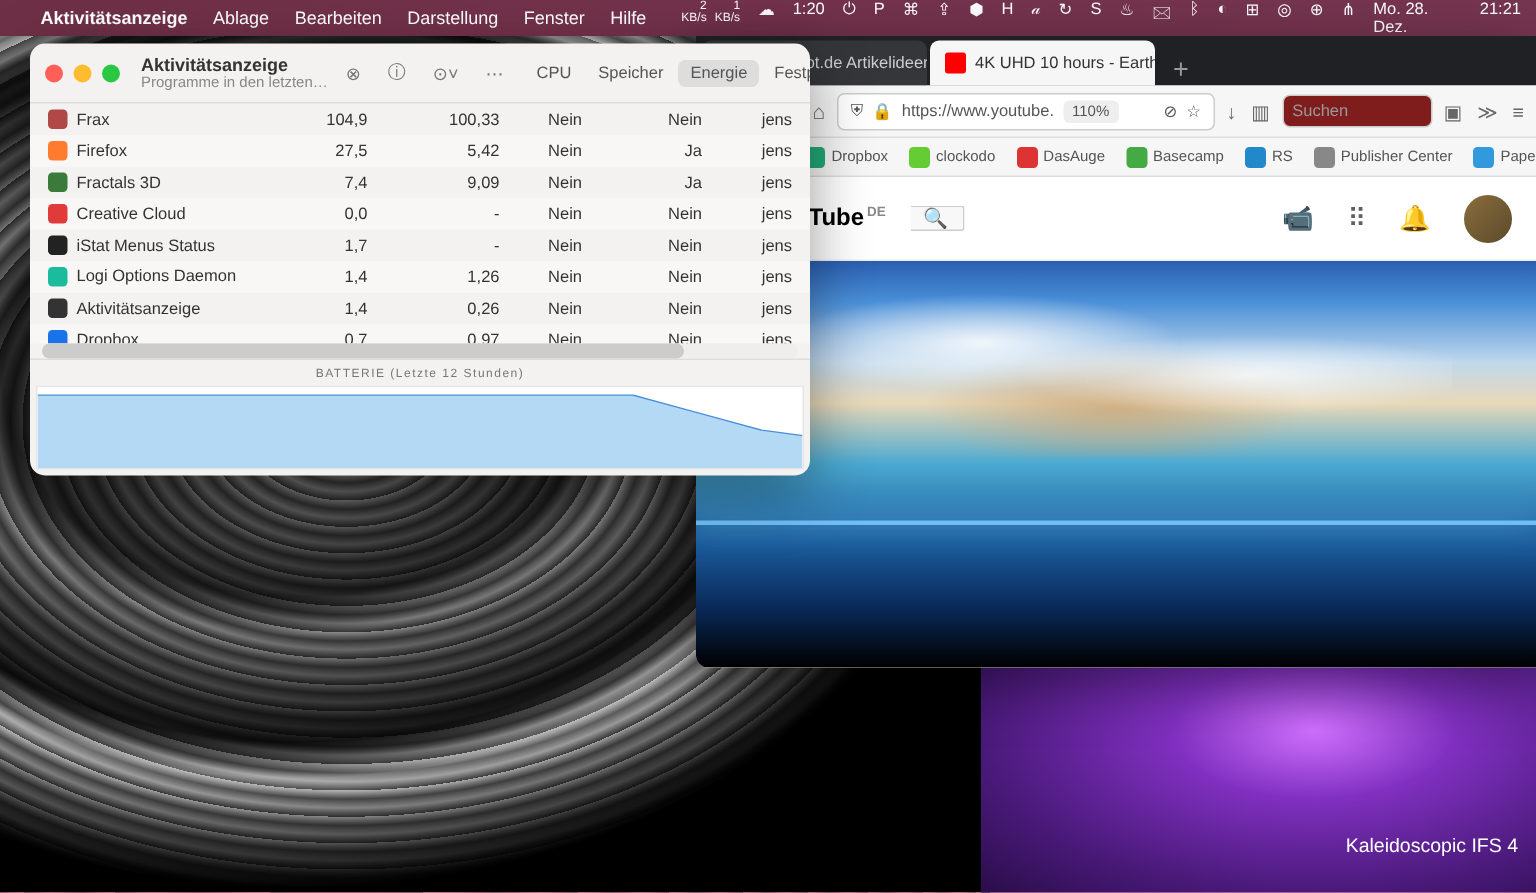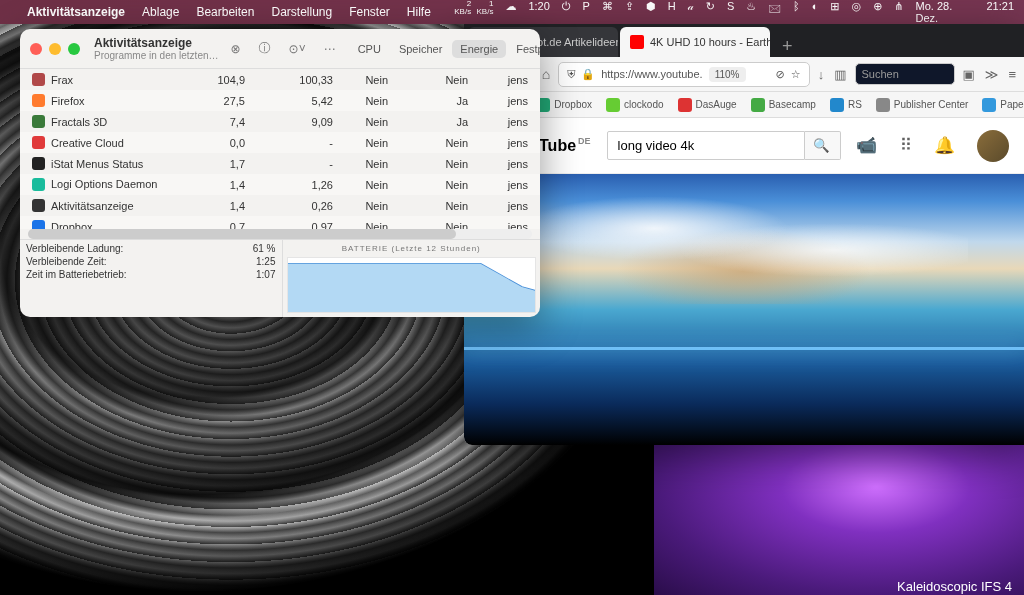--- a/index.html
+++ b/index.html
@@ -14,21 +14,21 @@
 .netstats{font-size:8px;line-height:8px;text-align:right}
 .apple{font-size:14px}
 
 
 .desktop{position:absolute;top:24px;left:0;right:0;bottom:0}
 
 
 .fractal-bg{position:absolute;top:0;left:0;width:660px;height:571px;background:radial-gradient(ellipse at 30% 40%,#888 0%,#222 30%,#666 35%,#111 50%,#999 55%,#000 70%);overflow:hidden}
 .fractal-bg::before{content:"";position:absolute;inset:0;background:repeating-radial-gradient(ellipse at 35% 45%,#ccc 0px,#222 8px,#aaa 16px,#111 24px);opacity:0.6;mix-blend-mode:overlay}
 .kaleido{position:absolute;bottom:0;right:0;width:370px;height:180px;background:radial-gradient(ellipse at 60% 40%,#d070ff 0%,#8030c0 30%,#4a1a7a 70%,#2a0d4a 100%)}
-.kaleido .title{position:absolute;bottom:1px;right:12px;color:#fff;font-size:13px}
+.kaleido .title{position:absolute;bottom:24px;right:12px;color:#fff;font-size:13px}
 
 
 .am-window{position:absolute;top:5px;left:20px;width:520px;background:#f3f2f0;border-radius:10px;box-shadow:0 10px 40px rgba(0,0,0,0.4);overflow:hidden;font-size:11px;color:#333}
 .am-titlebar{display:flex;align-items:center;padding:7px 10px;gap:8px;border-bottom:1px solid #ddd}
 .traffic{display:flex;gap:7px}
 .tl{width:12px;height:12px;border-radius:50%}
 .tl.r{background:#ff5f57}.tl.y{background:#febc2e}.tl.g{background:#28c840}
 .am-titlebar .titles{flex:0 0 auto;margin-left:6px}
 .am-titlebar .t1{font-weight:600;font-size:12px}
 .am-titlebar .t2{font-size:10px;color:#888}
@@ -70,21 +70,21 @@
 .br-tab{height:30px;background:#35363a;color:#ccc;font-size:11px;padding:6px 10px;border-radius:6px 6px 0 0;margin-right:2px;display:flex;align-items:center;gap:6px;max-width:150px;overflow:hidden;white-space:nowrap}
 .br-tab.active{background:#f6f6f6;color:#333}
 .br-tab .fav{width:14px;height:14px;border-radius:2px;flex-shrink:0}
 .newtab{color:#999;padding:0 10px;font-size:18px;cursor:pointer}
 
 .br-url{height:35px;background:#f6f6f6;display:flex;align-items:center;padding:0 8px;gap:8px;border-bottom:1px solid #ddd;font-size:12px;color:#555}
 .br-url .nav{display:flex;gap:10px;font-size:14px;color:#666}
 .urlbox{flex:1;background:#fff;border:1px solid #ccc;border-radius:5px;padding:4px 8px;display:flex;align-items:center;gap:6px;font-size:11px}
 .urlbox .lock{color:#4caf50}
 .zoom{background:#eee;border-radius:4px;padding:2px 6px;font-size:10px}
-.searchbox{width:100px;background:#0f172a;border:1px solid #ccc;border-radius:5px;padding:4px 6px;font-size:11px;color:#999}
+.searchbox{width:100px;background:#7f1d1d;border:1px solid #ccc;border-radius:5px;padding:4px 6px;font-size:11px;color:#999}
 .urlicons{display:flex;gap:10px;color:#666;font-size:13px}
 
 .br-bookmarks{height:26px;background:#f6f6f6;display:flex;align-items:center;padding:0 8px;gap:14px;font-size:10px;color:#555;border-bottom:1px solid #ddd;overflow:hidden}
 .bm{display:flex;align-items:center;gap:4px;white-space:nowrap}
 .bm .bi{width:14px;height:14px;border-radius:3px;background:#888}
 
 .yt-head{height:56px;background:#fff;display:flex;align-items:center;padding:0 16px;gap:16px;border-bottom:1px solid #eee}
 .yt-logo{display:flex;align-items:center;gap:2px;font-weight:600}
 .yt-logo .play{width:28px;height:20px;background:#ff0000;border-radius:5px;position:relative}
 .yt-logo .play::before{content:"";position:absolute;left:10px;top:5px;border-left:8px solid #fff;border-top:5px solid transparent;border-bottom:5px solid transparent}
@@ -224,21 +224,20 @@
         </div>
 
     </div>
     <div class="yt-head">
       <div class="yt-logo">
         <span class="play"></span>
         <span>YouTube</span>
         <span class="de">DE</span>
       </div>
       <div class="yt-search">
-        <input value="long video 4k" style="">
         <button>🔍</button>
       </div>
       <div class="yt-icons">
         <span>📹</span>
         <span>⠿</span>
         <span>🔔</span>
         <span class="avatar"></span>
       </div>
     </div>
     <div class="video">
@@ -357,34 +356,20 @@
           </div>
           <div class="c-energy">0,7</div>
           <div class="c-charge">0,97</div>
           <div class="c-nap">Nein</div>
           <div class="c-rest">Nein</div>
           <div class="c-user">jens</div>
         </div>
       </div>
     <div class="am-scroll"></div>
     <div class="am-bottom">
-      <div class="am-panel stats">
-        <div>
-            <span>Verbleibende Ladung:</span>
-            <span>61 %</span>
-          </div>
-        <div>
-            <span>Verbleibende Zeit:</span>
-            <span>1:25</span>
-          </div>
-        <div>
-            <span>Zeit im Batteriebetrieb:</span>
-            <span>1:07</span>
-          </div>
-      </div>
       <div class="am-panel">
         <div class="ph">BATTERIE (Letzte 12 Stunden)</div>
         <div class="chartbox">
           <svg viewBox="0 0 180 56" preserveAspectRatio="none">
             <path d="M0,6 L140,6 L155,18 L170,30 L180,34" fill="none" stroke="#4a90d9" stroke-width="1.5"></path>
             <path d="M0,6 L140,6 L155,18 L170,30 L180,34 L180,56 L0,56 Z" fill="#b3d9f4"></path>
           </svg>
         </div>
       </div>
     </div>

